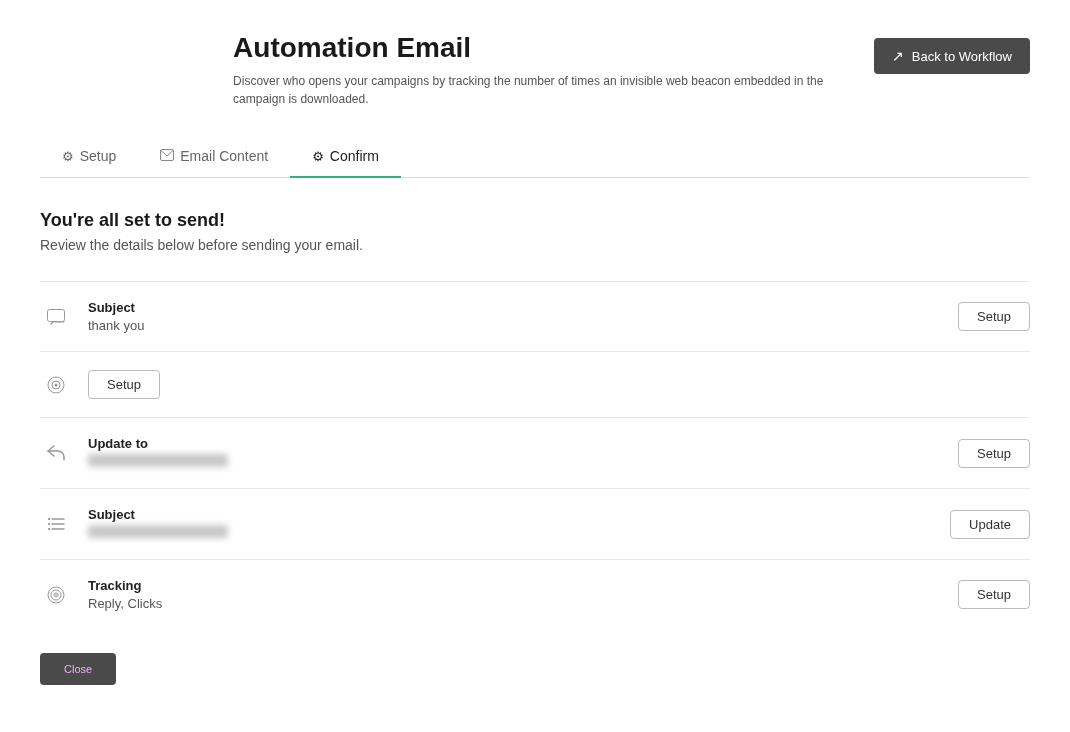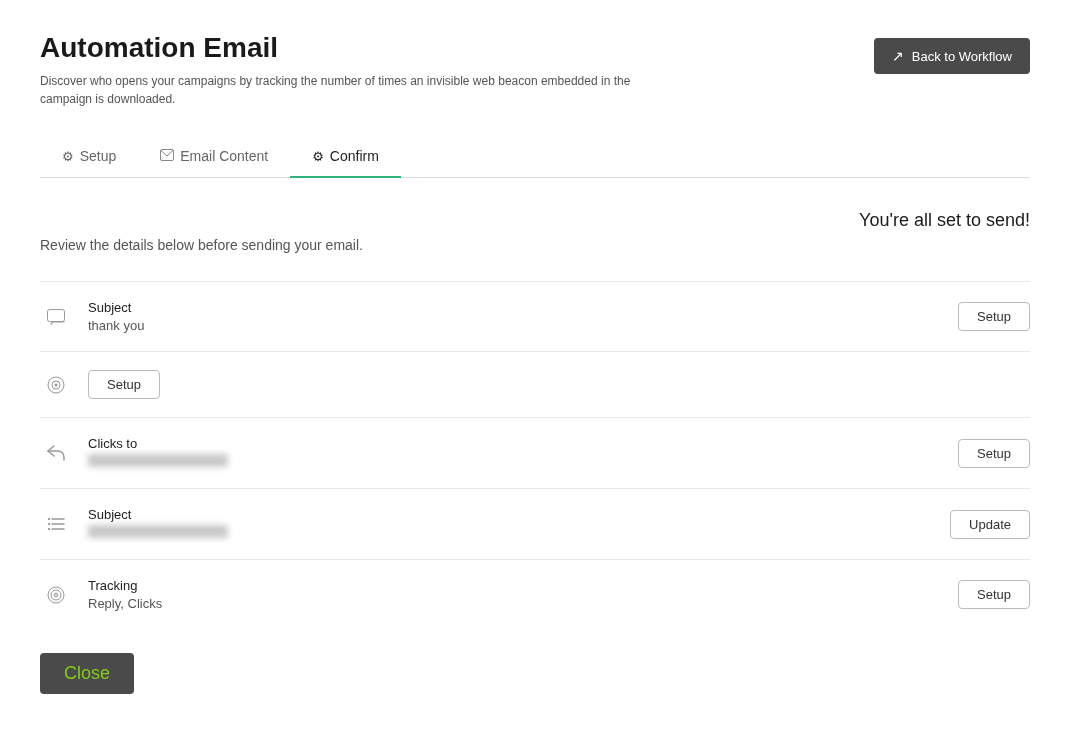--- a/index.html
+++ b/index.html
@@ -12,23 +12,24 @@
       min-height: 732px;
     }
 
     .page-container {
       padding: 32px 40px 40px 40px;
       position: relative;
     }
 
     .header-area {
       display: flex;
-      justify-content: space-between;
+      justify-content: flex-end;
       align-items: flex-start;
       margin-bottom: 28px;
+      gap: 21px;
     }
 
     .header-left {}
 
     .page-title {
       font-size: 28px;
       font-weight: 700;
       color: #1a1a1a;
       margin-bottom: 8px;
     }
@@ -87,24 +88,23 @@
       font-weight: 500;
     }
 
     .tab-icon {
       font-size: 13px;
       color: inherit;
     }
 
     .confirm-heading {
       font-size: 18px;
-      font-weight: 400;
+      font-weight: 700;
       margin-bottom: 6px;
       color: #1a1a1a;
-      text-align: right;
     }
 
     .confirm-subtext {
       font-size: 14px;
       color: #555;
       margin-bottom: 28px;
     }
 
     .detail-row {
       display: flex;
@@ -123,21 +123,21 @@
       font-size: 16px;
       flex-shrink: 0;
     }
 
     .detail-content {
       flex: 1;
     }
 
     .detail-label {
       font-size: 13px;
-      font-weight: 400;
+      font-weight: 700;
       color: #222;
       margin-bottom: 3px;
     }
 
     .detail-value-plain {
       font-size: 13px;
       color: #555;
     }
 
     .detail-action {
@@ -150,25 +150,25 @@
       color: #333;
       border-radius: 4px;
       padding: 6px 18px;
       font-size: 13px;
       cursor: pointer;
       font-family: inherit;
     }
 
     .close-btn {
       background: #4a4a4a;
-      color: #84cc16;
+      color: #f0abfc;
       border: none;
       border-radius: 4px;
       padding: 10px 24px;
-      font-size: 18px;
+      font-size: 11px;
       font-weight: 500;
       cursor: pointer;
       margin-top: 24px;
       font-family: inherit;
     }
 
     .redacted-bar {
       display: inline-block;
       background: #c8c8c8;
       border-radius: 2px;
@@ -254,21 +254,21 @@
 
     <div class="detail-row">
       <div class="detail-icon">
 
         <svg width="18" height="16" viewBox="0 0 18 16" fill="none" xmlns="http://www.w3.org/2000/svg">
           <path d="M7 1L1 6L7 11" stroke="#999" stroke-width="1.5" stroke-linecap="round" stroke-linejoin="round" fill="none"></path>
           <path d="M1 6H11C14.3137 6 17 8.68629 17 12V15" stroke="#999" stroke-width="1.5" stroke-linecap="round" fill="none"></path>
         </svg>
       </div>
       <div class="detail-content">
-        <div class="detail-label">Clicks to</div>
+        <div class="detail-label">Update to</div>
         <span class="redacted-bar"></span>
       </div>
       <div class="detail-action">
         <button class="action-btn">Setup</button>
       </div>
     </div>
 
     <div class="detail-row">
       <div class="detail-icon">
 

